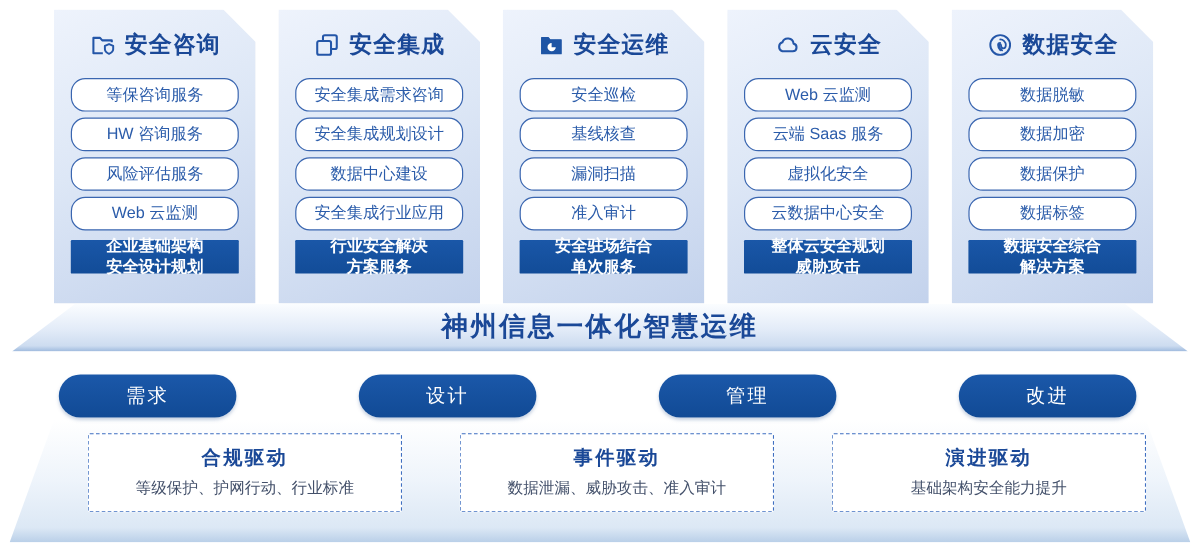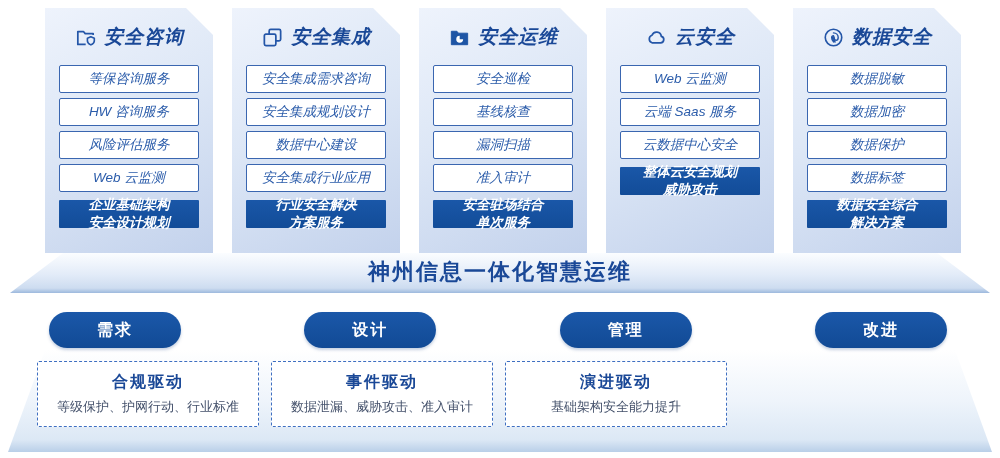--- a/index.html
+++ b/index.html
@@ -14,21 +14,20 @@
     background: #ffffff;
     overflow: hidden;
   }
 
   
   .cards {
     position: absolute;
     left: 45px; top: 8px;
     display: flex;
     gap: 19px;
-    font-style: italic;
   }
   .card {
     width: 168px;
     height: 245px;
     background: linear-gradient(155deg, #eef3fc 0%, #dde7f6 45%, #c3d2ec 100%);
     clip-path: polygon(0 0, calc(100% - 27px) 0, 100% 27px, 100% 100%, 0 100%);
     padding: 0 14px;
     filter: drop-shadow(1px 2px 2px rgba(120,145,185,0.35));
   }
   .card-header {
@@ -44,21 +43,21 @@
     font-weight: bold;
     color: #1a4897;
     letter-spacing: 1px;
     white-space: nowrap;
   }
   .card-items { display: flex; flex-direction: column; gap: 5px; }
   .item-box {
     height: 28px;
     background: #ffffff;
     border: 1.5px solid #3a66b0;
-    border-radius: 2px;
+    border-radius: 12px;
     display: flex;
     align-items: center;
     justify-content: center;
     font-size: 13.5px;
     color: #2b5caa;
     white-space: nowrap;
   }
   .card-footer {
     margin-top: 8px;
     height: 28px;
@@ -96,27 +95,27 @@
 
   
   .phases {
     position: absolute;
     left: 49px; top: 312px;
     width: 898px;
     display: flex;
     justify-content: space-between;
   }
   .pill {
-    width: 132px;
+    width: 148px;
     height: 36px;
     border-radius: 18px;
     background: linear-gradient(180deg, #1b58a9 0%, #114a95 100%);
     color: #ffffff;
     font-size: 16px;
-    font-weight: bold;
+    font-weight: normal;
     letter-spacing: 2px;
     display: flex;
     align-items: center;
     justify-content: center;
     box-shadow: 0 2px 3px rgba(90,120,170,0.35);
   }
 
   
   .platform {
     position: absolute;
@@ -127,30 +126,31 @@
   }
 
   
   .drivers {
     position: absolute;
     left: 37px; top: 361px;
     display: flex;
     gap: 12px;
   }
   .driver {
-    width: 222px;
+    width: 262px;
     height: 66px;
     background: #ffffff;
     border: 1.5px dashed #3f6fc1;
     border-radius: 2px;
     display: flex;
     flex-direction: column;
     align-items: center;
     justify-content: center;
     gap: 5px;
+    margin-left: 36px;
   }
   .driver-title {
     font-size: 16px;
     font-weight: bold;
     color: #1a4897;
     letter-spacing: 2px;
   }
   .driver-desc {
     font-size: 13px;
     color: #43506a;
@@ -235,20 +235,21 @@
         <span>
           <svg width="23" height="23" viewBox="0 0 24 24">
             <path d="M7.3 17.5h9a3.4 3.4 0 0 0 .7-6.7 5 5 0 0 0-9.7-1.1 4.1 4.1 0 0 0 0 7.8z" fill="none" stroke="#2456a8" stroke-width="1.8" stroke-linejoin="round"></path>
           </svg>
         </span>
         <span class="card-title">云安全</span>
       </div>
       <div class="card-items">
         <div class="item-box">Web 云监测</div>
         <div class="item-box">云端 Saas 服务</div>
+        <div class="item-box">虚拟化安全</div>
         <div class="item-box">云数据中心安全</div>
       </div>
       <div class="card-footer">
         <span>整体云安全规划</span>
         <span>威胁攻击</span>
       </div>
     </div>
 
     <div class="card">
       <div class="card-header">

